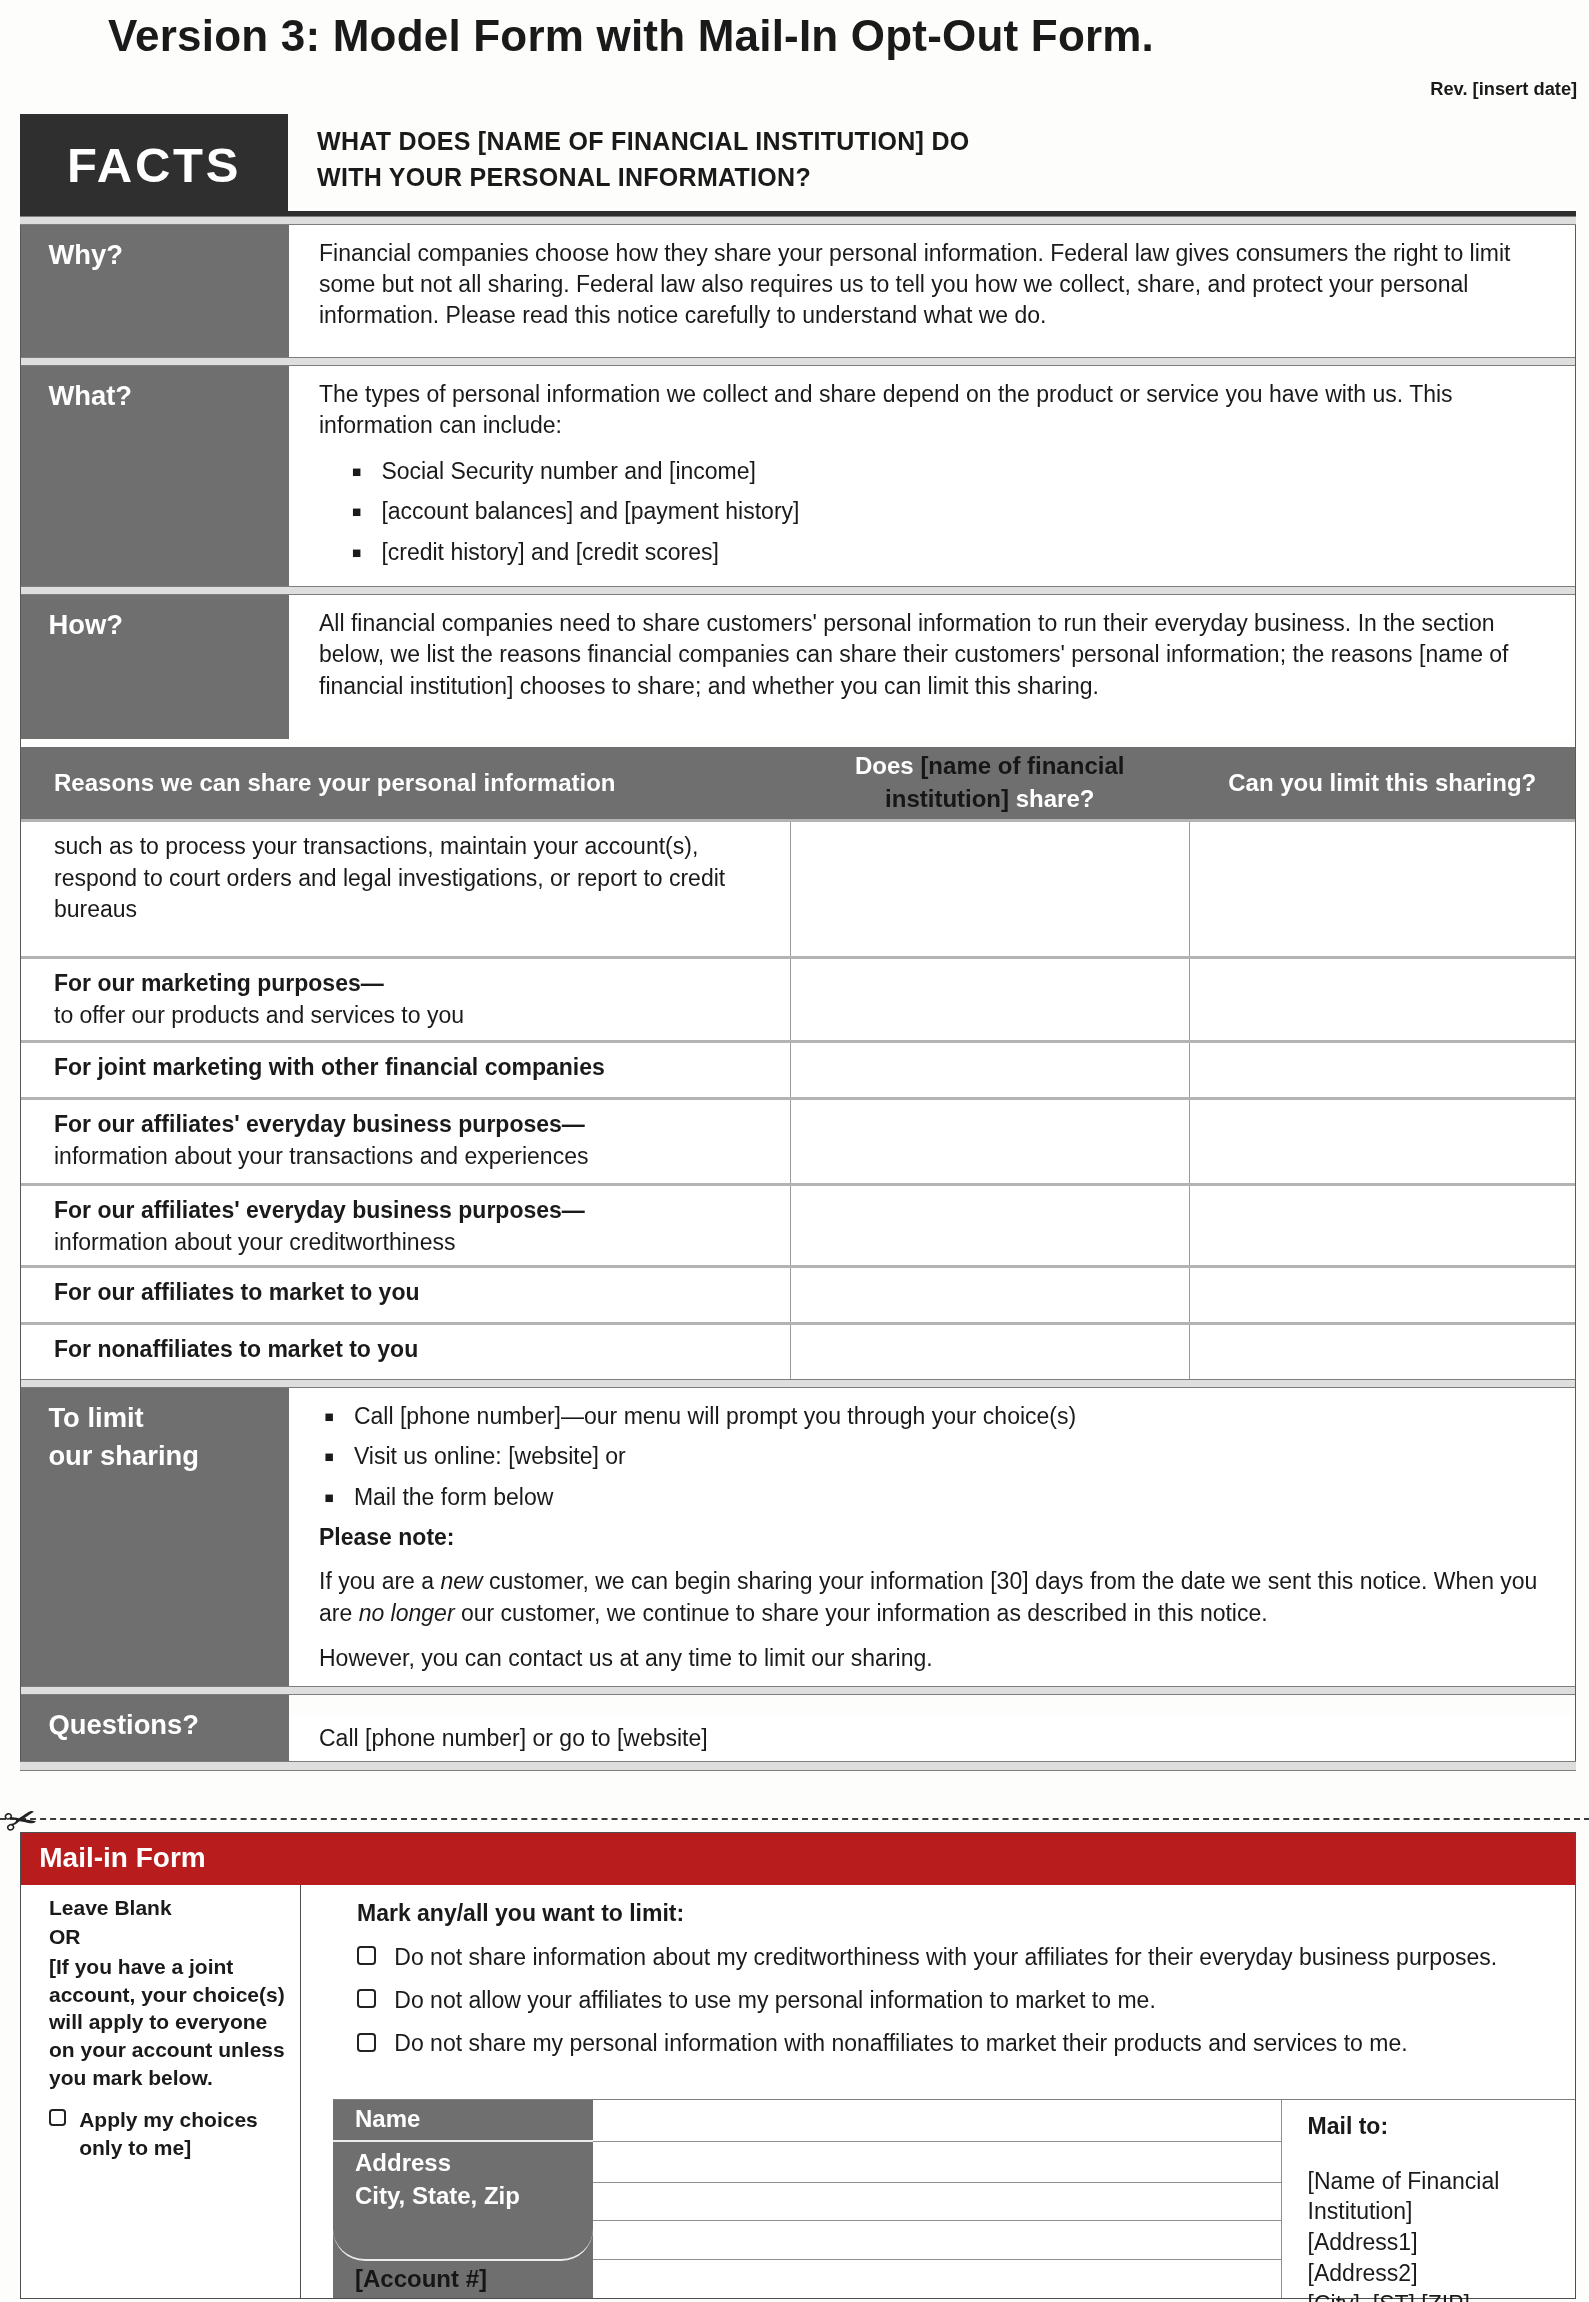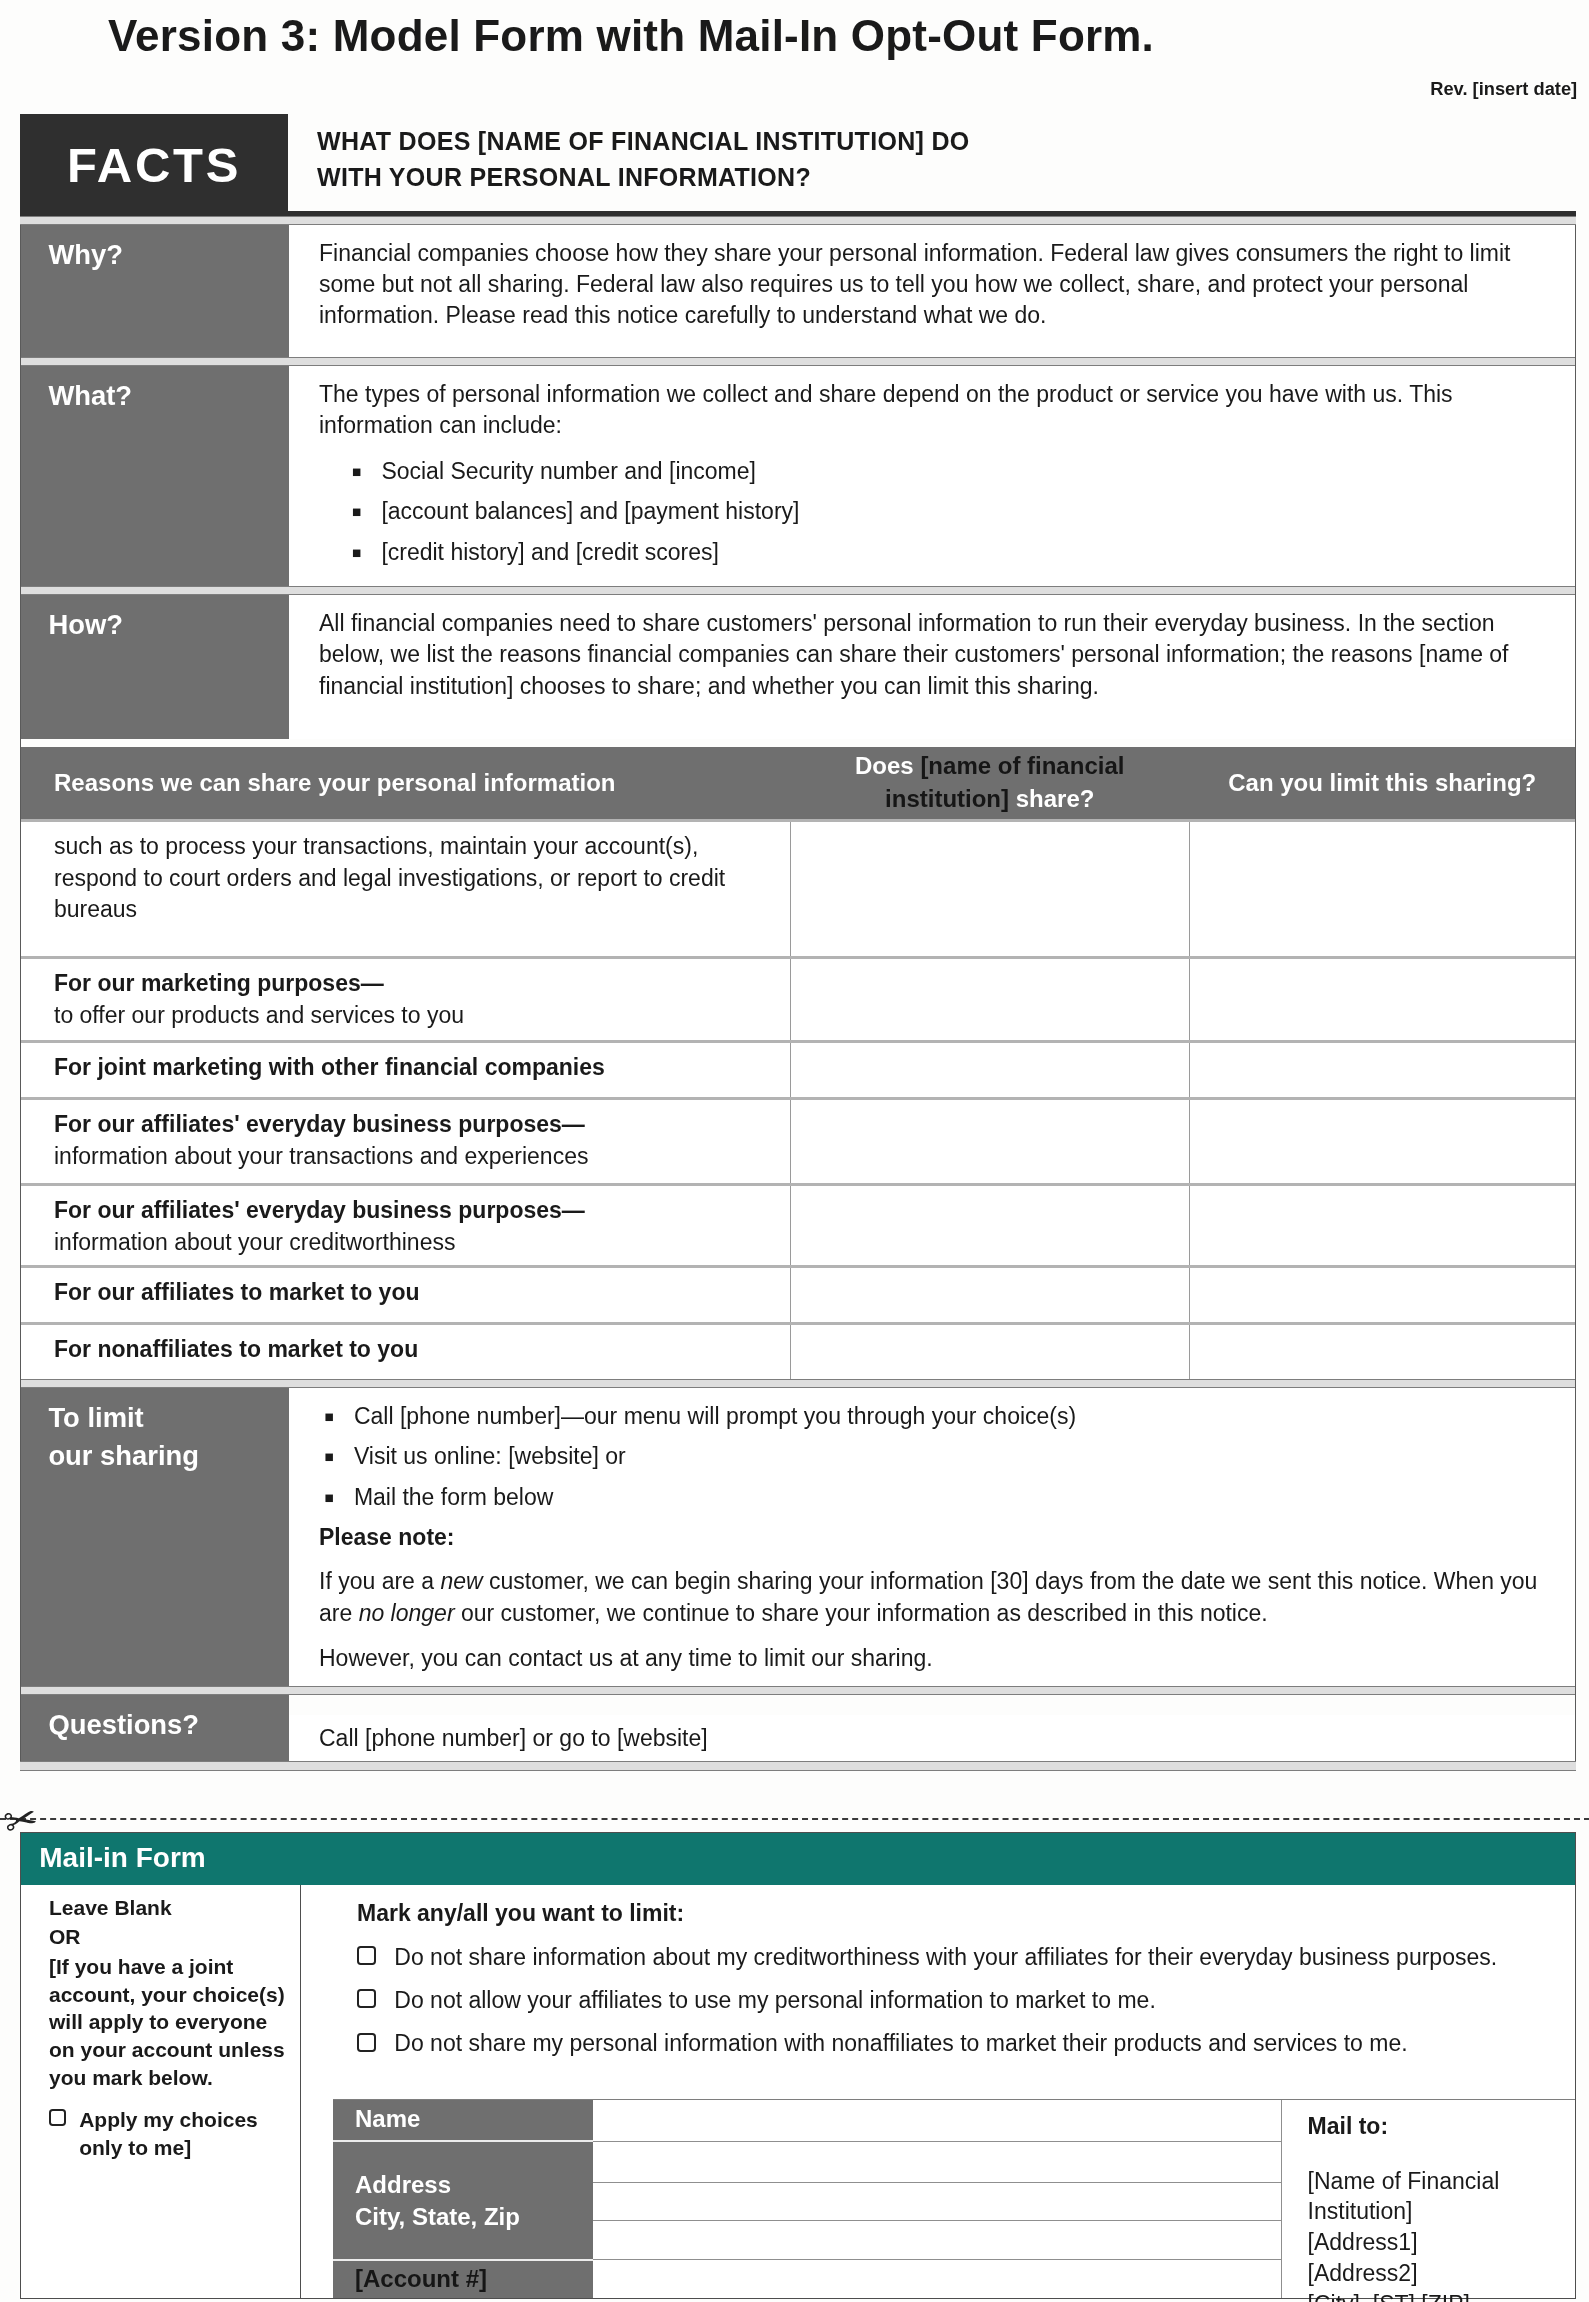--- a/index.html
+++ b/index.html
@@ -65,42 +65,42 @@
   .tl-however { margin-top:14.6px; }
   em { font-style:italic; }
   .q-content { display:flex; align-items:center; }
 
   
   .cutline { position:absolute; left:0; top:1818px; width:1590px; border-top:2.7px dashed #3a3a3a; }
   .scissors { position:absolute; left:3.7px; top:-27.4px; font-size:40px; color:#222; transform:rotate(-12deg); display:inline-block; }
 
   
   .mailform { position:absolute; left:20px; top:1832px; width:1556px; border:1.8px solid #4e4e4e; background:#fff; }
-  .mf-bar { background:#0f766e; color:#fff; font-weight:bold; font-size:28px; padding:6.4px 9.1px 7.3px 18.3px; }
+  .mf-bar { background:#b91c1c; color:#fff; font-weight:bold; font-size:28px; padding:6.4px 9.1px 7.3px 18.3px; }
   .mf-body { display:flex; min-height:413px;gap:32px; }
   .mf-left { width:280px; border-right:1.8px solid #4e4e4e; padding:9.1px 12.8px 9.1px 28px; font-weight:bold; font-size:21px; line-height:1.32; flex-shrink:0; }
   .mf-left .blk { margin-bottom:1.8px; }
   .mf-apply { display:flex; margin-top:14.6px; }
   .mf-right { flex:1; display:flex; flex-direction:column; }
   .mf-options { padding:12.8px 22px 7.3px 24px; flex:1; }
   .mf-mark { font-weight:bold; margin-bottom:12.8px; }
   .opt { display:flex; margin-bottom:12px; }
   .checkbox {
     width:19px; height:19px; border:2.7px solid #222; border-radius:3.7px;
     margin-right:18.3px; margin-top:4.6px; flex-shrink:0; background:#fff;
   }
   .checkbox.small { width:17.4px; height:17.4px; margin-right:12.8px; margin-top:2.7px; }
   .opt-text { flex:1; }
 
   
   .mf-fields { display:flex; border-top:1.8px solid #7e7e7e; height:199px; }
   .f-labels { width:260px; background:#6f6f6f; display:flex; flex-direction:column; flex-shrink:0; }
   .f-labels .fl { color:#fff; font-weight:bold; font-size:24px; padding-left:22px; }
   .fl-name { height:42px; border-bottom:2.7px solid #ececec; display:flex; align-items:center; }
-  .fl-mid { height:119px; border-bottom:2.7px solid #ececec; display:flex; flex-direction:column; justify-content:center; padding:5.5px 0 3.7px 0; }
+  .fl-mid { height:119px; border-bottom:2.7px solid #ececec; display:flex; flex-direction:column; justify-content:flex-start; padding:5.5px 0 3.7px 0;border-radius:32px; }
   .fl-acct { flex:1; display:flex; align-items:center; color:#161616 !important; font-weight:bold; }
   .f-write { flex:1; display:flex; flex-direction:column; }
   .wline { border-bottom:1.8px solid #8f8f8f; }
   .w1 { height:42px; } .w2 { height:41px; } .w3 { height:38px; } .w4 { height:39px; } .w5 { flex:1; border-bottom:none; }
   .f-mailto { width:294px; border-left:1.8px solid #8f8f8f; padding:11px 14.6px 9.1px 25.6px; flex-shrink:0; font-size:23px; line-height:1.34; }
   .mt-title { font-weight:bold; margin-bottom:24px; }
 </style>
 </head>
 <body>
 

